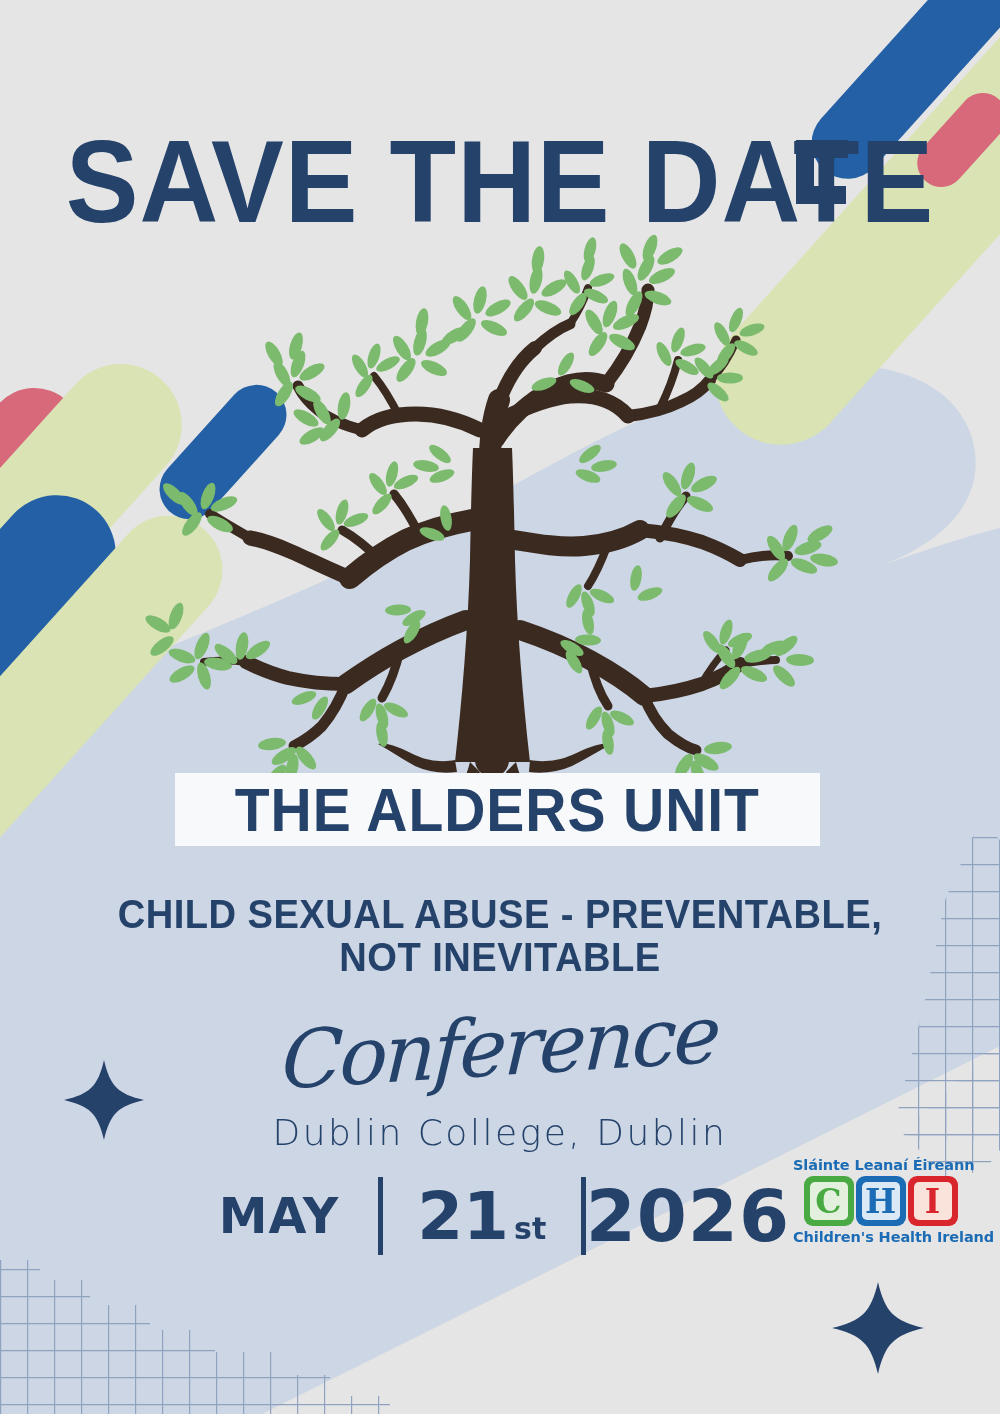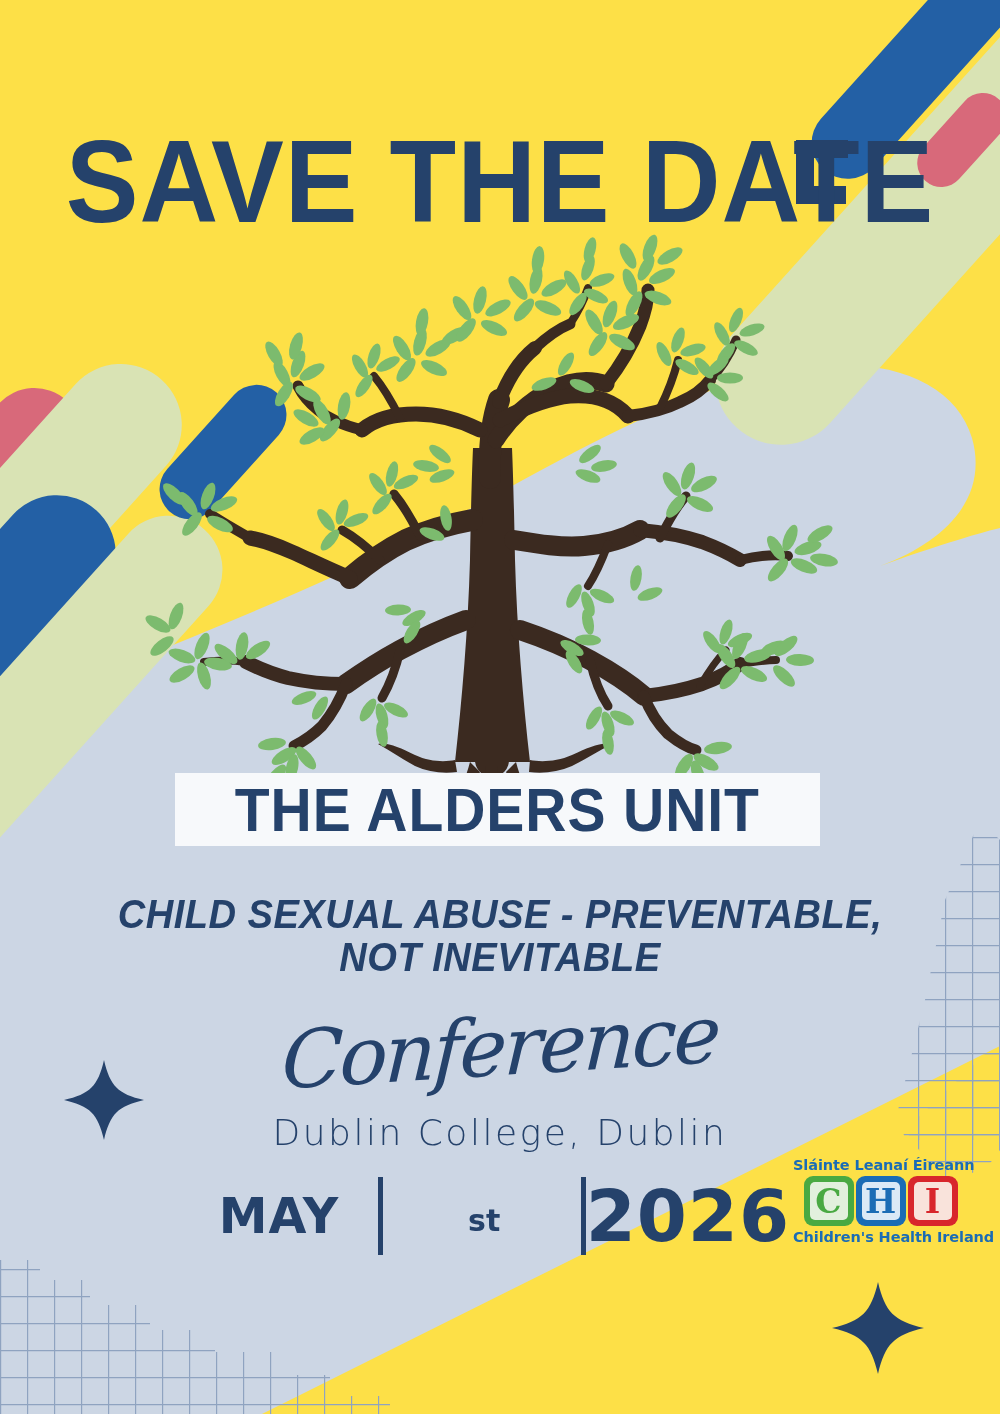--- a/index.html
+++ b/index.html
@@ -9,21 +9,21 @@
     background: #ffffff;
   }
   body {
     font-family: "Liberation Sans", sans-serif;
   }
   #poster {
     position: relative;
     width: 1000px;
     height: 1414px;
     overflow: hidden;
-    background: #fde047;
+    background: #e5e5e5;
   }
   #bg-svg, #deco-svg, #tree-svg {
     position: absolute;
     top: 0; left: 0;
     width: 1000px;
     height: 1414px;
   }
 
   
   .headline {
@@ -72,21 +72,20 @@
     left: 0;
     top: 893px;
     width: 1000px;
     text-align: center;
     font-family: "Liberation Sans Narrow", "Liberation Sans", sans-serif;
     font-weight: bold;
     font-size: 41px;
     line-height: 1.06;
     letter-spacing: 0.5px;
     color: #25426b;
-    font-style: italic;
   }
   .subtitle span { display: block; transform: scaleX(0.93); }
 
   
   .script-word {
     position: absolute;
     left: 0;
     top: 1008px;
     width: 1000px;
     text-align: center;
@@ -612,20 +611,21 @@
   <div class="script-word">Conference</div>
 
   <div class="venue">Dublin College, Dublin</div>
 
   <div class="date-row">
     <div class="date-cell">
       <span class="date-month">MAY</span>
     </div>
     <div class="date-divider"></div>
     <div class="date-cell">
+      <span class="date-day">21</span>
       <span class="date-ord">st</span>
     </div>
     <div class="date-divider"></div>
     <div class="date-cell">
       <span class="date-year">2026</span>
     </div>
   </div>
 
   <div class="chi-logo">
     <div class="chi-top">Sláinte Leanaí Éireann</div>

